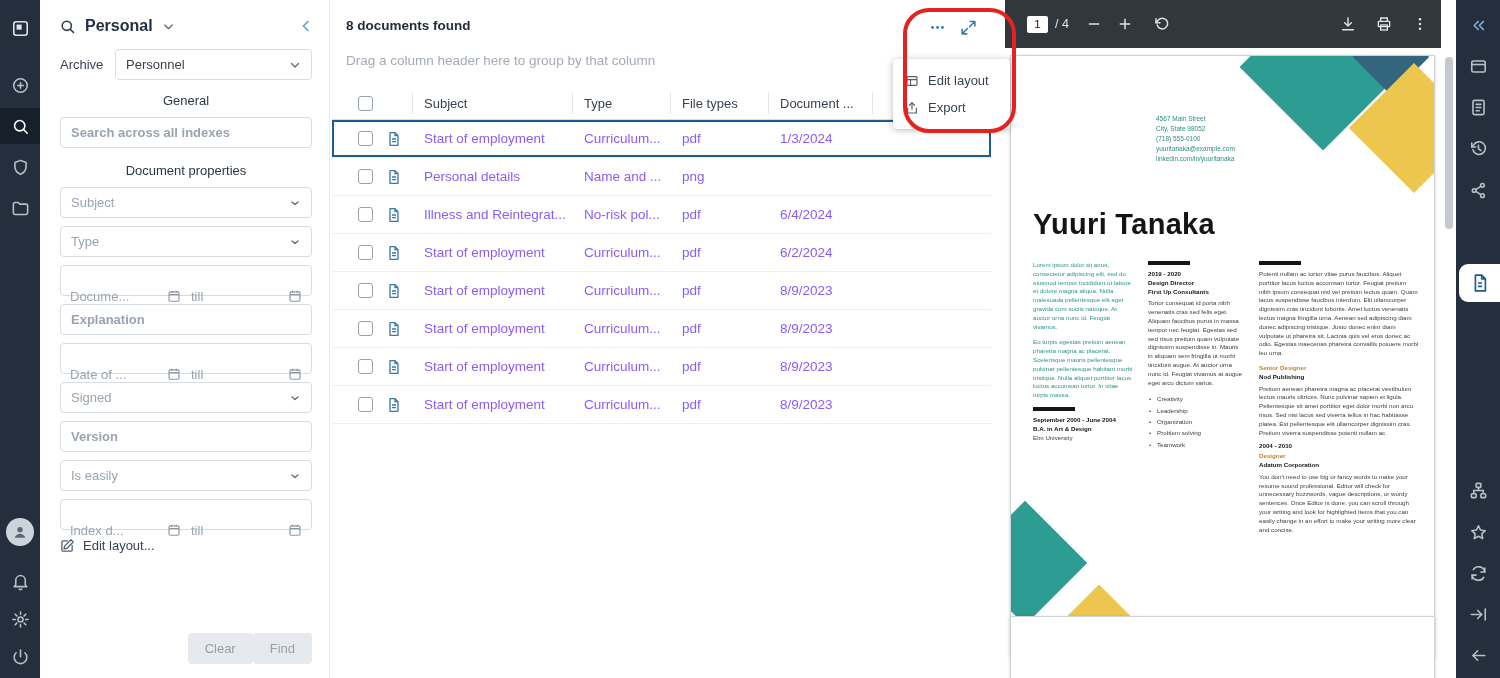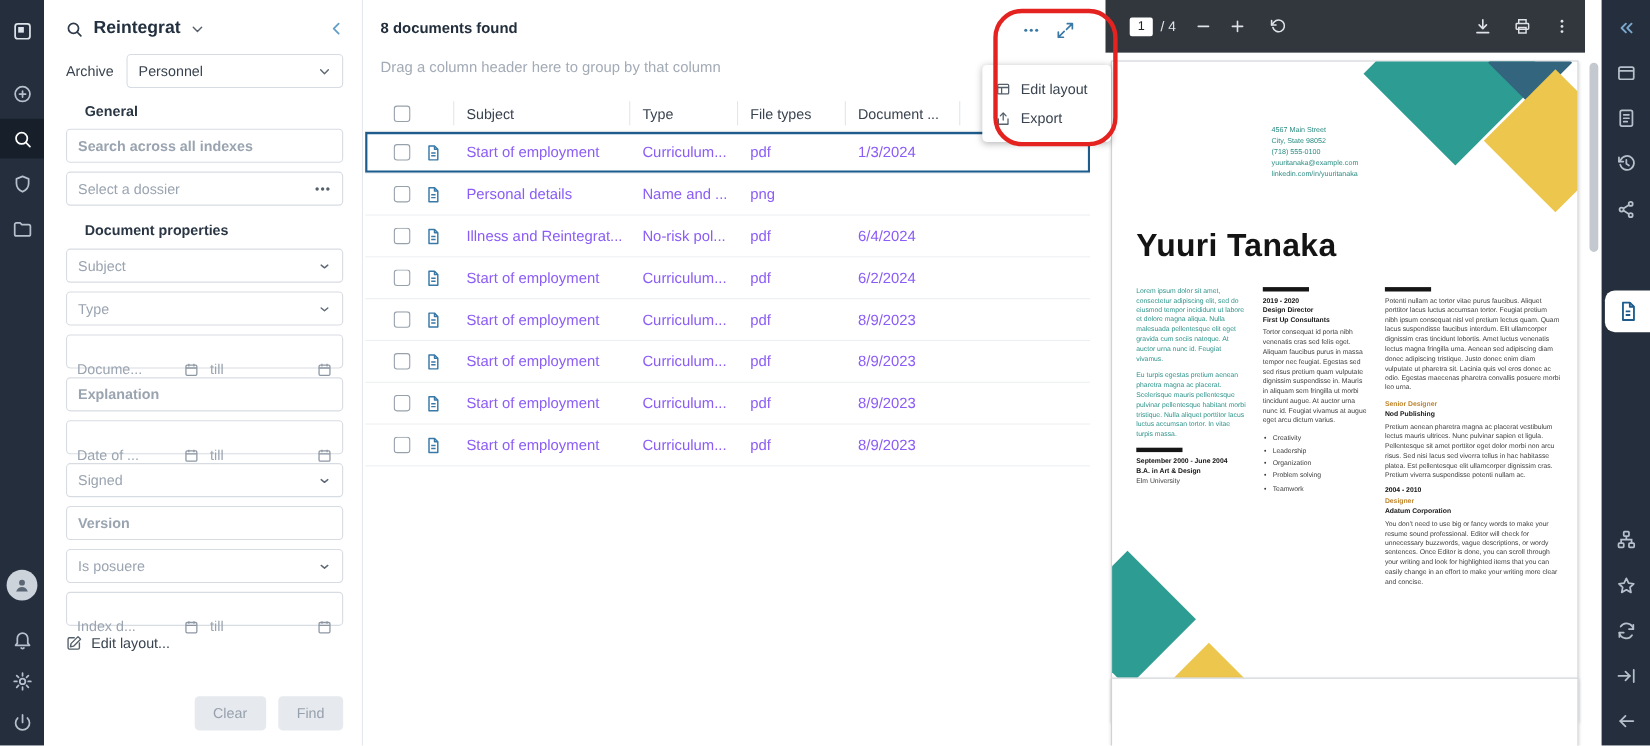--- a/index.html
+++ b/index.html
@@ -21,33 +21,33 @@
   .fp-header .hdr-search { color:#2e3b4a; } .fp-header .hdr-search svg { width:17px; height:17px; }
   .fp-title { font-size:16px; font-weight:700; color:#23303f; }
   .fp-caret { color:#55606c; } .fp-caret svg { width:13px; height:13px; }
   .fp-collapse { margin-left:auto; color:#639ec6; } .fp-collapse svg { width:18px; height:18px; }
   .fp-body { padding:4px 17px 0 20px; flex:1; overflow:hidden; }
   .archive-row { display:flex; align-items:center; margin-bottom:13px; }
   .archive-label { font-size:13px; color:#39434f; width:55px; flex:none; }
   .select { height:31px; border:1px solid #d7dce2; border-radius:4px; display:flex; align-items:center; padding:0 10px; background:#fff; font-size:13px; flex:1; color:#39434f; }
   .select.ph { color:#9aa4b0; }
   .sel-caret { margin-left:auto; color:#5d6874; } .sel-caret svg { width:12px; height:12px; }
-  .section-label { font-size:13px; font-weight:700; color:#2b3644; margin:10px 17px 9px; }
+  .section-label { font-size:13px; font-weight:400; color:#2b3644; margin:10px 0 9px;text-align:center; }
   .fld { margin-bottom:8px; }
   .text-input { width:100%; height:31px; border:1px solid #d7dce2; border-radius:4px; padding:0 10px; font-size:13px; color:#39434f; font-family:inherit; outline:none;font-weight:bold; }
   .text-input::placeholder { color:#9aa4b0; }
   .input-like { display:flex; align-items:center; height:31px; border:1px solid #d7dce2; border-radius:4px; padding:0 10px; font-size:13px; color:#9aa4b0; background:#fff; }
   .more-dots { margin-left:auto; color:#55606c; font-size:11px; letter-spacing:1px; }
   .date-fld { display:flex; align-items:center; height:31px; border:1px solid #d7dce2; border-radius:4px; padding:0 9px; font-size:13px; color:#9aa4b0; background:#fff; }
-  .date-half { flex:1; display:flex; align-items:flex-end; justify-content:space-between;margin-top:32px; }
+  .date-half { flex:1; display:flex; align-items:flex-start; justify-content:space-between;margin-top:32px; }
   .date-half.second { padding-left:10px; }
   .cal-ic { color:#8d97a3; } .cal-ic svg { width:14px; height:14px; }
   .edit-link { display:flex; align-items:center; gap:8px; color:#39434f; font-size:13px; margin-top:7px; cursor:pointer; }
   .edit-link .pencil { color:#55606c; } .edit-link .pencil svg { width:15px; height:15px; }
-  .fp-footer { padding:0 17px 14px; display:flex; justify-content:flex-end; gap:11px; }
+  .fp-footer { padding:0 17px 14px; display:flex; justify-content:flex-end; }
   .btn { height:31px; padding:0 17px; background:#e6e9ed; color:#97a1ad; border:none; border-radius:4px; font-size:13px; font-family:inherit; cursor:pointer; }
 
   
   .doc-list { position:absolute; left:330px; top:0; width:675px; height:100%; background:#fff; }
   .dl-top { display:flex; align-items:flex-start; padding:18px 16px 0 16px; }
   .dl-count { font-size:13.5px; font-weight:700; color:#222e3b; }
   .dl-actions { margin-left:auto; display:flex; gap:14px; margin-right:12px; margin-top:1px; }
   .icon-btn { color:#3b7aa6; cursor:pointer; } .icon-btn svg { width:17px; height:17px; }
   .dl-hint { margin:17px 0 0 16px; font-size:13.5px; color:#a3abb6; }
   .tbl { margin:19px 14px 0 2px; position:relative; }
@@ -176,21 +176,21 @@
   </aside>
 
   <aside class="filter-panel">
     <div class="fp-header">
       <span class="hdr-search">
         <svg viewBox="0 0 24 24" fill="none" stroke="currentColor" stroke-width="2.2" stroke-linecap="round">
             <circle cx="11" cy="11" r="6.5"></circle>
             <path d="M16 16l4.5 4.5"></path>
           </svg>
       </span>
-      <span class="fp-title">Reintegrat</span>
+      <span class="fp-title">Personal</span>
       <span class="fp-caret">
         <svg viewBox="0 0 24 24" fill="none" stroke="currentColor" stroke-width="2.4" stroke-linecap="round" stroke-linejoin="round">
             <path d="M5 9l7 7 7-7"></path>
           </svg>
       </span>
       <span class="fp-collapse">
         <svg viewBox="0 0 24 24" fill="none" stroke="currentColor" stroke-width="2.2" stroke-linecap="round" stroke-linejoin="round">
             <path d="M14.5 18l-6-6 6-6"></path>
           </svg>
       </span>
@@ -204,24 +204,20 @@
             <svg viewBox="0 0 24 24" fill="none" stroke="currentColor" stroke-width="2.6" stroke-linecap="round" stroke-linejoin="round">
                 <path d="M5 9l7 7 7-7"></path>
               </svg>
           </span>
         </div>
       </div>
       <div class="section-label" style="margin-top:0;">General</div>
       <div class="fld">
         <input class="text-input" placeholder="Search across all indexes" style="">
       </div>
-      <div class="fld input-like">
-        <span>Select a dossier</span>
-        <span class="more-dots">•••</span>
-      </div>
       <div class="section-label" style="margin-top:15px;">Document properties</div>
       <div class="fld select ph">
         <span>Subject</span>
         <span class="sel-caret">
             <svg viewBox="0 0 24 24" fill="none" stroke="currentColor" stroke-width="2.6" stroke-linecap="round" stroke-linejoin="round">
               <path d="M6 10l6 5 6-5"></path>
             </svg>
           </span>
       </div>
       <div class="fld select ph">
@@ -280,21 +276,21 @@
         <span class="sel-caret">
             <svg viewBox="0 0 24 24" fill="none" stroke="currentColor" stroke-width="2.6" stroke-linecap="round" stroke-linejoin="round">
               <path d="M6 10l6 5 6-5"></path>
             </svg>
           </span>
       </div>
       <div class="fld">
         <input class="text-input" placeholder="Version" style="">
       </div>
       <div class="fld select ph">
-        <span>Is posuere</span>
+        <span>Is easily</span>
         <span class="sel-caret">
             <svg viewBox="0 0 24 24" fill="none" stroke="currentColor" stroke-width="2.6" stroke-linecap="round" stroke-linejoin="round">
               <path d="M6 10l6 5 6-5"></path>
             </svg>
           </span>
       </div>
       <div class="fld date-fld">
         <span class="date-half">
           <span>Index d...</span>
           <span class="cal-ic">

